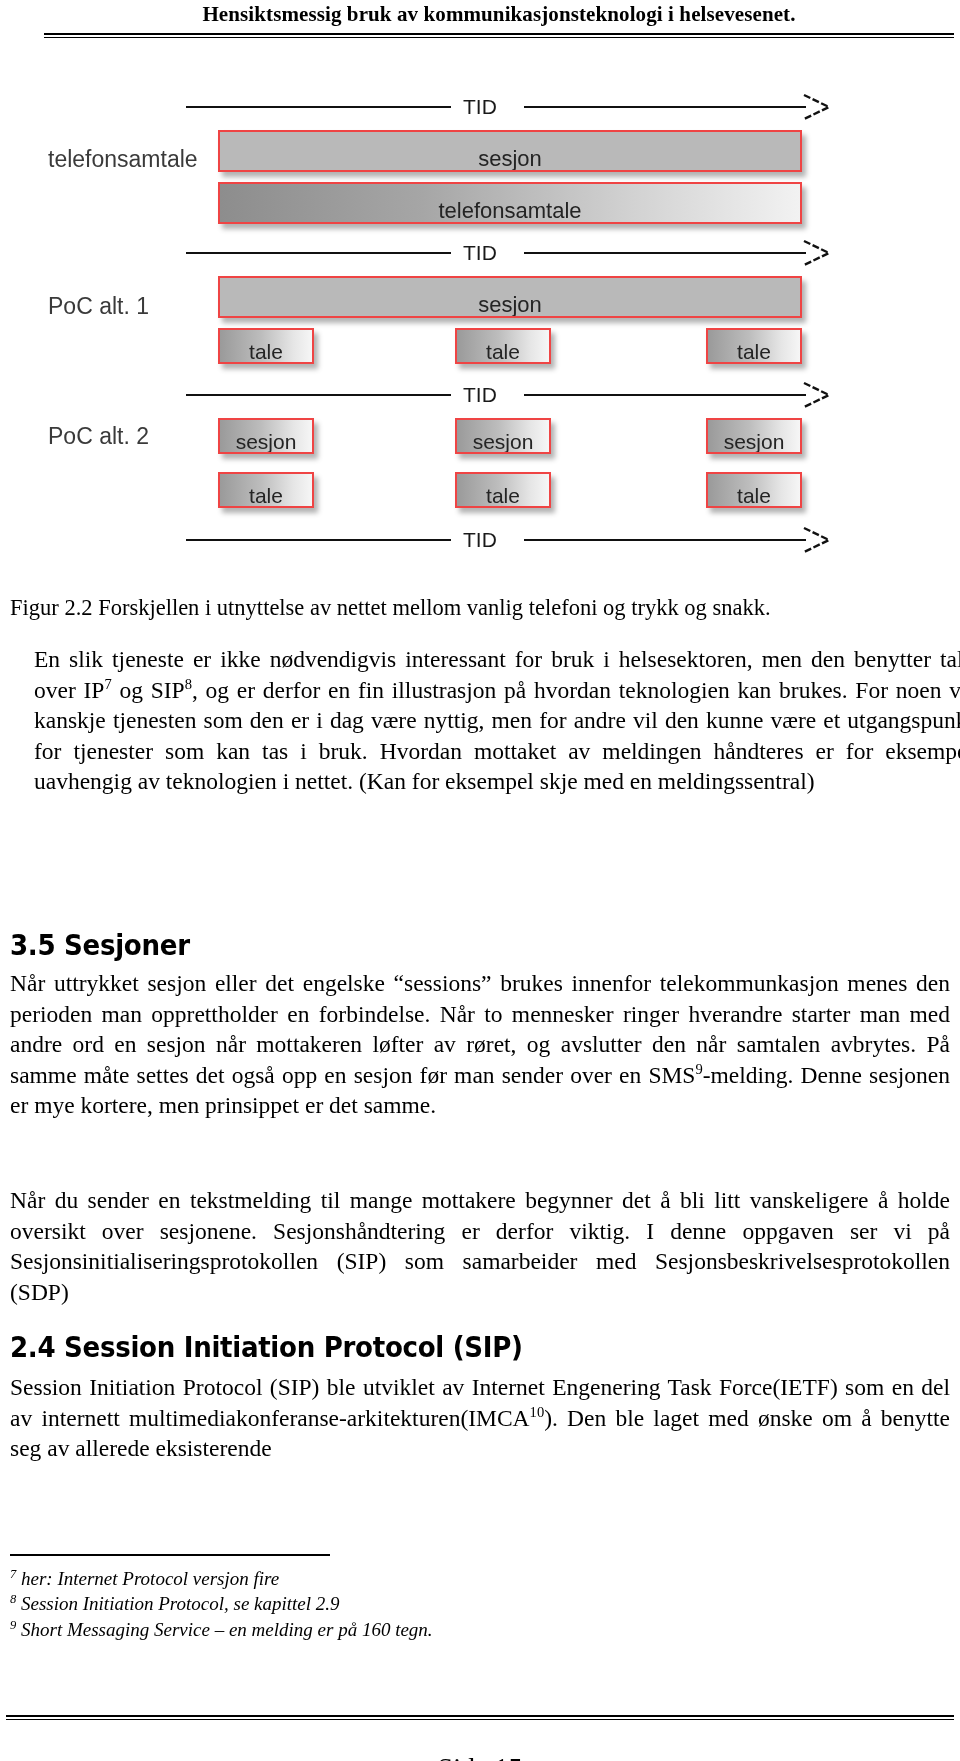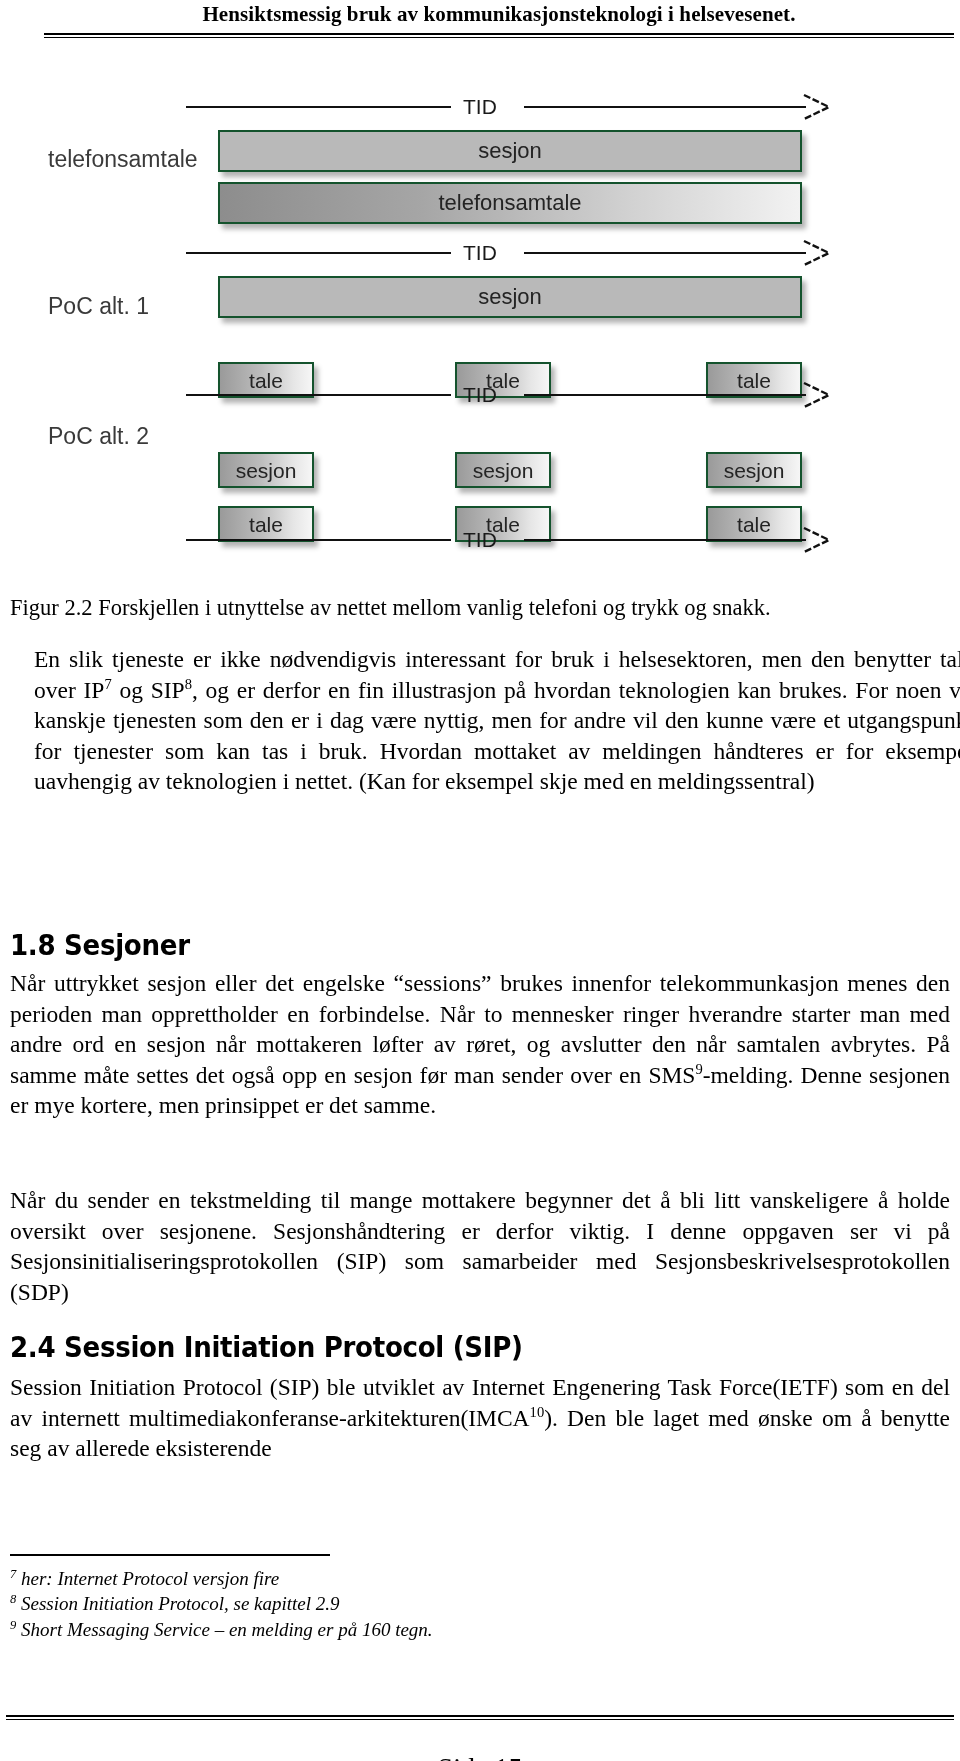--- a/index.html
+++ b/index.html
@@ -96,39 +96,38 @@
     position: absolute;
     right: 0;
     top: -1px;
     width: 30px;
     height: 28px;
   }
 
   
   .dbox {
     position: absolute;
-    border: 2px solid #14532d;
+    border: 2px solid #ef4444;
     box-sizing: border-box;
     box-shadow: 4px 5px 5px rgba(0,0,0,0.30);
     font-family: "Liberation Sans", "DejaVu Sans", sans-serif;
     color: #242424;
     display: flex;
-    align-items: center;
+    align-items: flex-end;
     justify-content: center;
     overflow: hidden;
   }
   .dbox.flat {
     background: #b9b9b9;
   }
   .dbox.grad {
     background: linear-gradient(to right, #8d8d8d 0%, #a6a6a6 35%, #d3d3d3 72%, #f2f2f2 100%);
   }
   .dbox.smallgrad {
     background: linear-gradient(to right, #9a9a9a 0%, #bdbdbd 45%, #e6e6e6 80%, #f6f6f6 100%);
-    margin-top: 34px;
   }
   .dbox .lbl {
     font-size: 22px;
     line-height: 1;
   }
   .dbox.small .lbl {
     font-size: 21px;
   }
 
   
@@ -317,21 +316,21 @@
 </div>
 
 <div class="caption">Figur 2.2 Forskjellen i utnyttelse av nettet mellom vanlig telefoni og trykk og snakk.</div>
 
 <div class="bodytext" style="top:644px;margin-left:24px;">
   <p>
     <span>En slik tjeneste er ikke nødvendigvis interessant for bruk i helsesektoren, men den benytter tale over IP</span><sup>7</sup><span> og SIP</span><sup>8</sup><span>, og er derfor en fin illustrasjon på hvordan teknologien kan brukes. For noen vil kanskje tjenesten som den er i dag være nyttig, men for andre vil den kunne være et utgangspunkt for tjenester som kan tas i bruk. Hvordan mottaket av meldingen håndteres er for eksempel uavhengig av teknologien i nettet. (Kan for eksempel skje med en meldingssentral)</span>
   </p>
 </div>
 
-<div class="sec-heading" style="top:928px;">1.8  Sesjoner</div>
+<div class="sec-heading" style="top:928px;">3.5  Sesjoner</div>
 
 <div class="bodytext" style="top:968px;">
   <p>
     <span>Når uttrykket sesjon eller det engelske “sessions” brukes innenfor telekommunkasjon menes den perioden man opprettholder en forbindelse. Når to mennesker ringer hverandre starter man med andre ord en sesjon når mottakeren løfter av røret, og avslutter den når samtalen avbrytes. På samme måte settes det også opp en sesjon før man sender over en SMS</span><sup>9</sup><span>-melding. Denne sesjonen er mye kortere, men prinsippet er det samme.</span>
   </p>
 </div>
 
 <div class="bodytext" style="top:1185px;">
   <p>Når du sender en tekstmelding til mange mottakere begynner det å bli litt vanskeligere å holde oversikt over sesjonene. Sesjonshåndtering er derfor viktig. I denne oppgaven ser vi på Sesjonsinitialiseringsprotokollen (SIP) som samarbeider med Sesjonsbeskrivelsesprotokollen (SDP)</p>
 </div>

